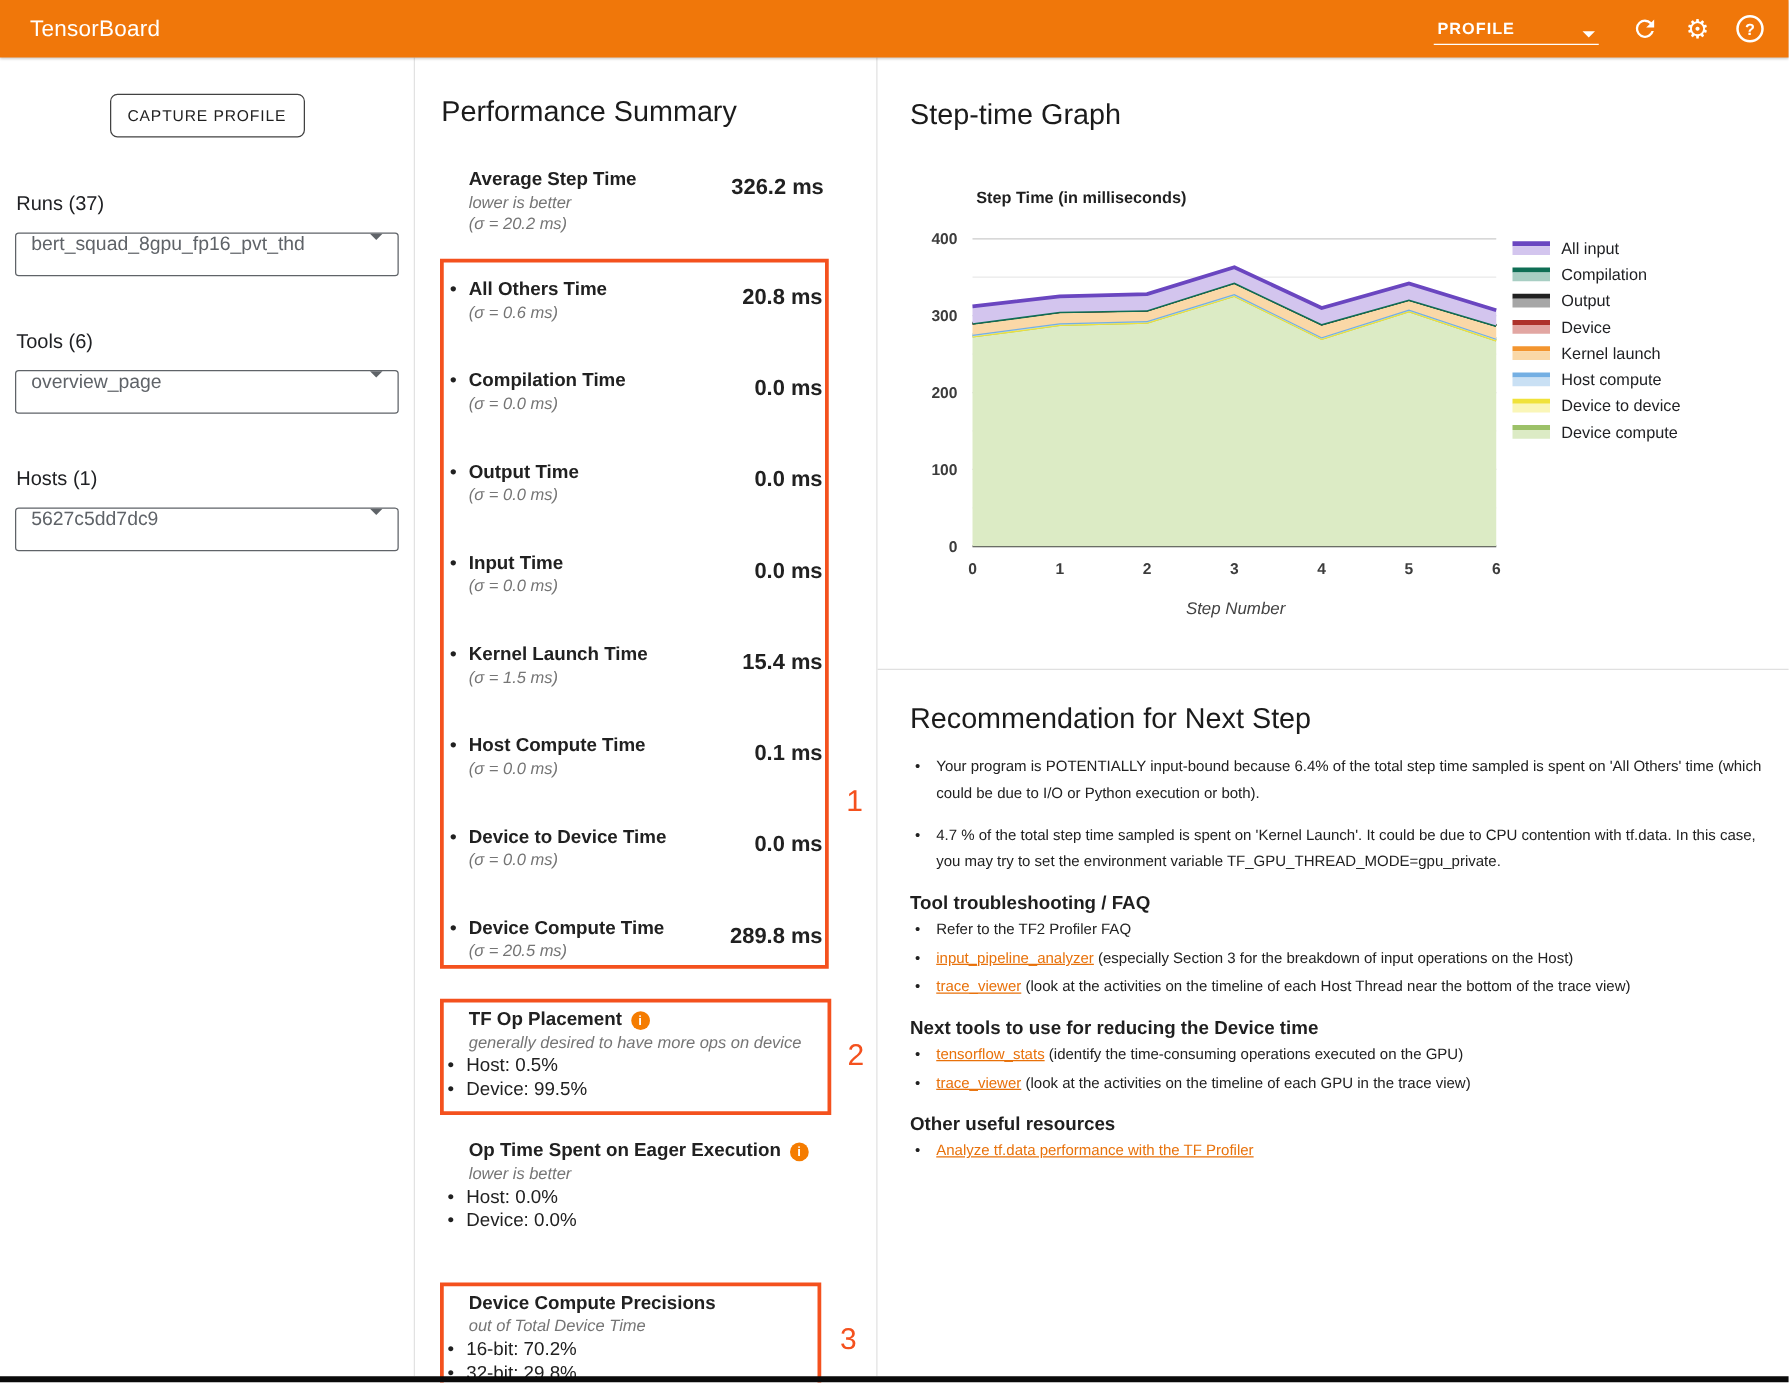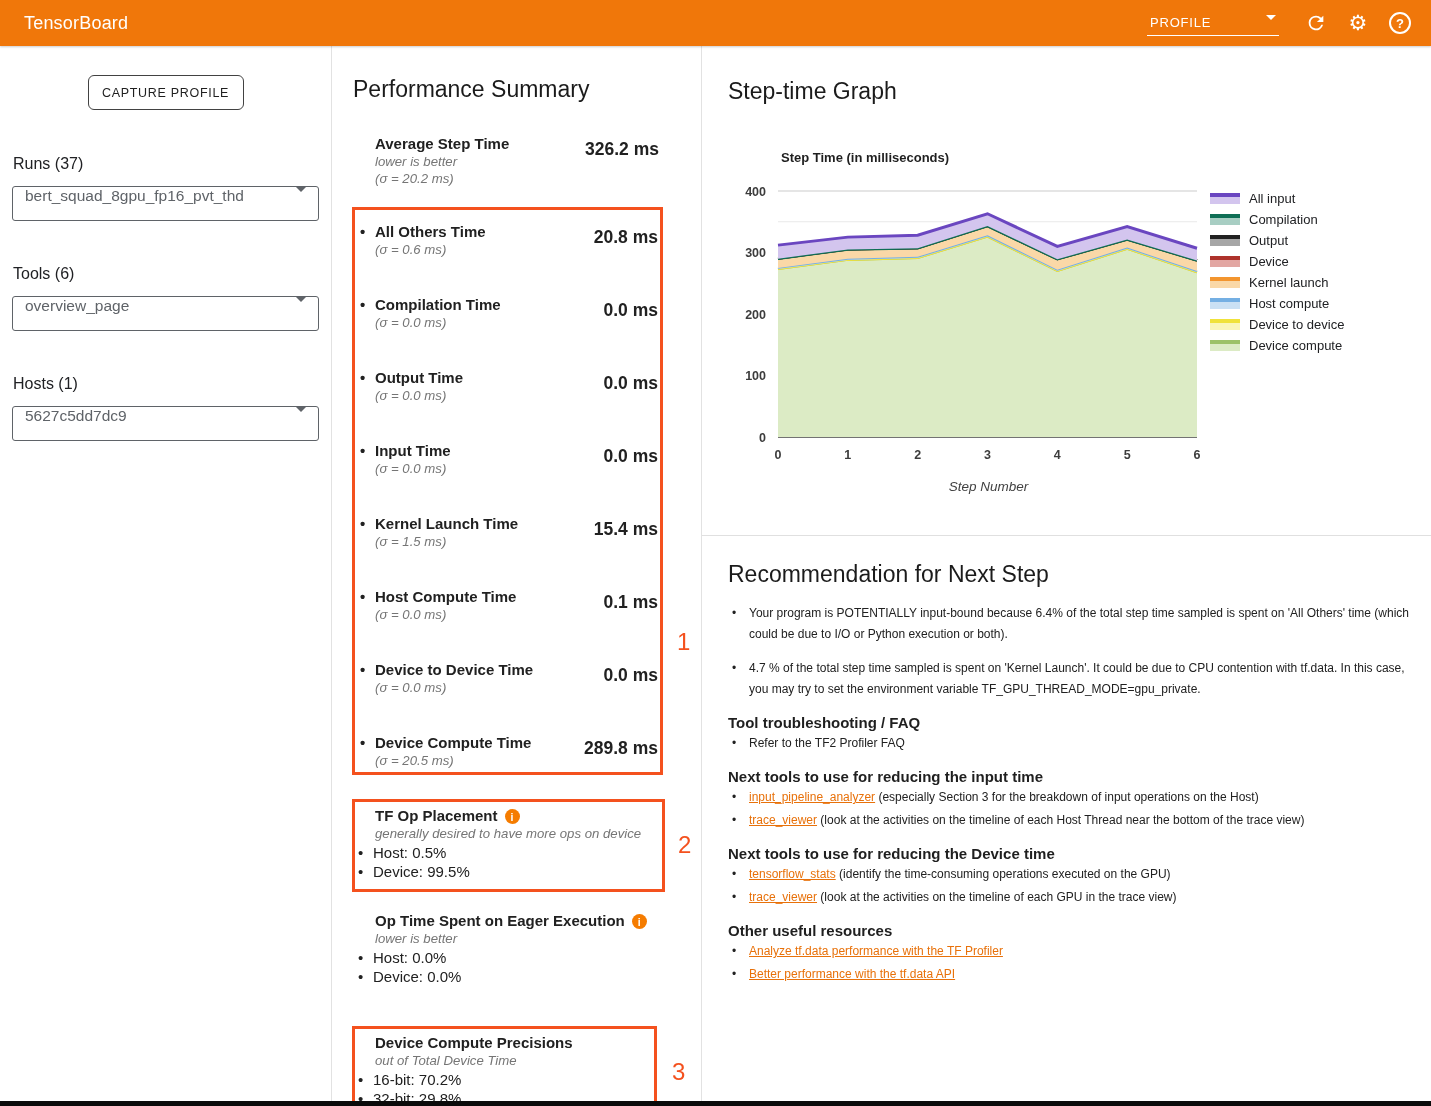--- a/index.html
+++ b/index.html
@@ -3,22 +3,22 @@
 <meta charset="utf-8">
 <style>
   html,body{margin:0;padding:0}
   body{width:1431px;height:1106px;overflow:hidden;position:relative;background:#fff;
        font-family:"Liberation Sans",sans-serif;color:#212121}
   
   .header{position:absolute;left:0;top:0;width:1431px;height:46px;background:#F0770A;
           display:flex;align-items:center;z-index:6;box-shadow:0 1px 2px rgba(0,0,0,.2)}
   .app-title{color:#fff;font-size:18px;font-weight:500;margin-left:24px;letter-spacing:.2px}
   .header-right{margin-left:auto;display:flex;align-items:center;margin-right:10px}
-  .dash-select{width:126px;border-bottom:1px solid #fff;color:#fff;font-size:13px;font-weight:400;
-               letter-spacing:.8px;display:flex;align-items:flex-start;justify-content:space-between;
+  .dash-select{width:126px;border-bottom:1px solid #fff;color:#fff;font-size:13px;font-weight:700;
+               letter-spacing:.8px;display:flex;align-items:flex-end;justify-content:space-between;
                padding:5px 3px;margin-right:16px;cursor:pointer}
   .caret-w{width:0;height:0;border-left:5px solid transparent;border-right:5px solid transparent;
            border-top:5px solid #fff}
   .hicon{width:26px;height:26px;margin:0 8px;display:flex;align-items:center;justify-content:center;
          color:#fff;cursor:pointer}
   .gear-glyph{font-size:21px;line-height:1;font-family:"DejaVu Sans",sans-serif}
   .help-circle{width:18px;height:18px;border:2px solid #fff;border-radius:50%;font-size:13px;
                font-weight:700;display:flex;align-items:center;justify-content:center}
   
   .vdiv{position:absolute;top:46px;bottom:5px;width:1px;background:#e2e2e2}
@@ -375,38 +375,36 @@
     </ul>
 
     <div class="rsec">
       <div class="rsec-h">Tool troubleshooting / FAQ</div>
       <ul class="rbul">
         <li><span>Refer to the TF2 Profiler FAQ</span></li>
       </ul>
     </div>
 
     <div class="rsec">
-      <div class="rsec-h">Next tools to use for reducing the input time</div>
       <ul class="rbul">
         <li><span class="lnk">input_pipeline_analyzer</span><span> (especially Section 3 for the breakdown of input operations on the Host)</span></li>
         <li><span class="lnk">trace_viewer</span><span> (look at the activities on the timeline of each Host Thread near the bottom of the trace view)</span></li>
       </ul>
     </div>
 
     <div class="rsec">
       <div class="rsec-h">Next tools to use for reducing the Device time</div>
       <ul class="rbul">
         <li><span class="lnk">tensorflow_stats</span><span> (identify the time-consuming operations executed on the GPU)</span></li>
         <li><span class="lnk">trace_viewer</span><span> (look at the activities on the timeline of each GPU in the trace view)</span></li>
       </ul>
     </div>
 
     <div class="rsec">
       <div class="rsec-h">Other useful resources</div>
       <ul class="rbul">
         <li><span class="lnk">Analyze tf.data performance with the TF Profiler</span></li>
-        <li><span class="lnk">Better performance with the tf.data API</span></li>
       </ul>
     </div>
   </div>
 </div>
 
 <div class="bottom-bar"></div>
 
 </body></html>

